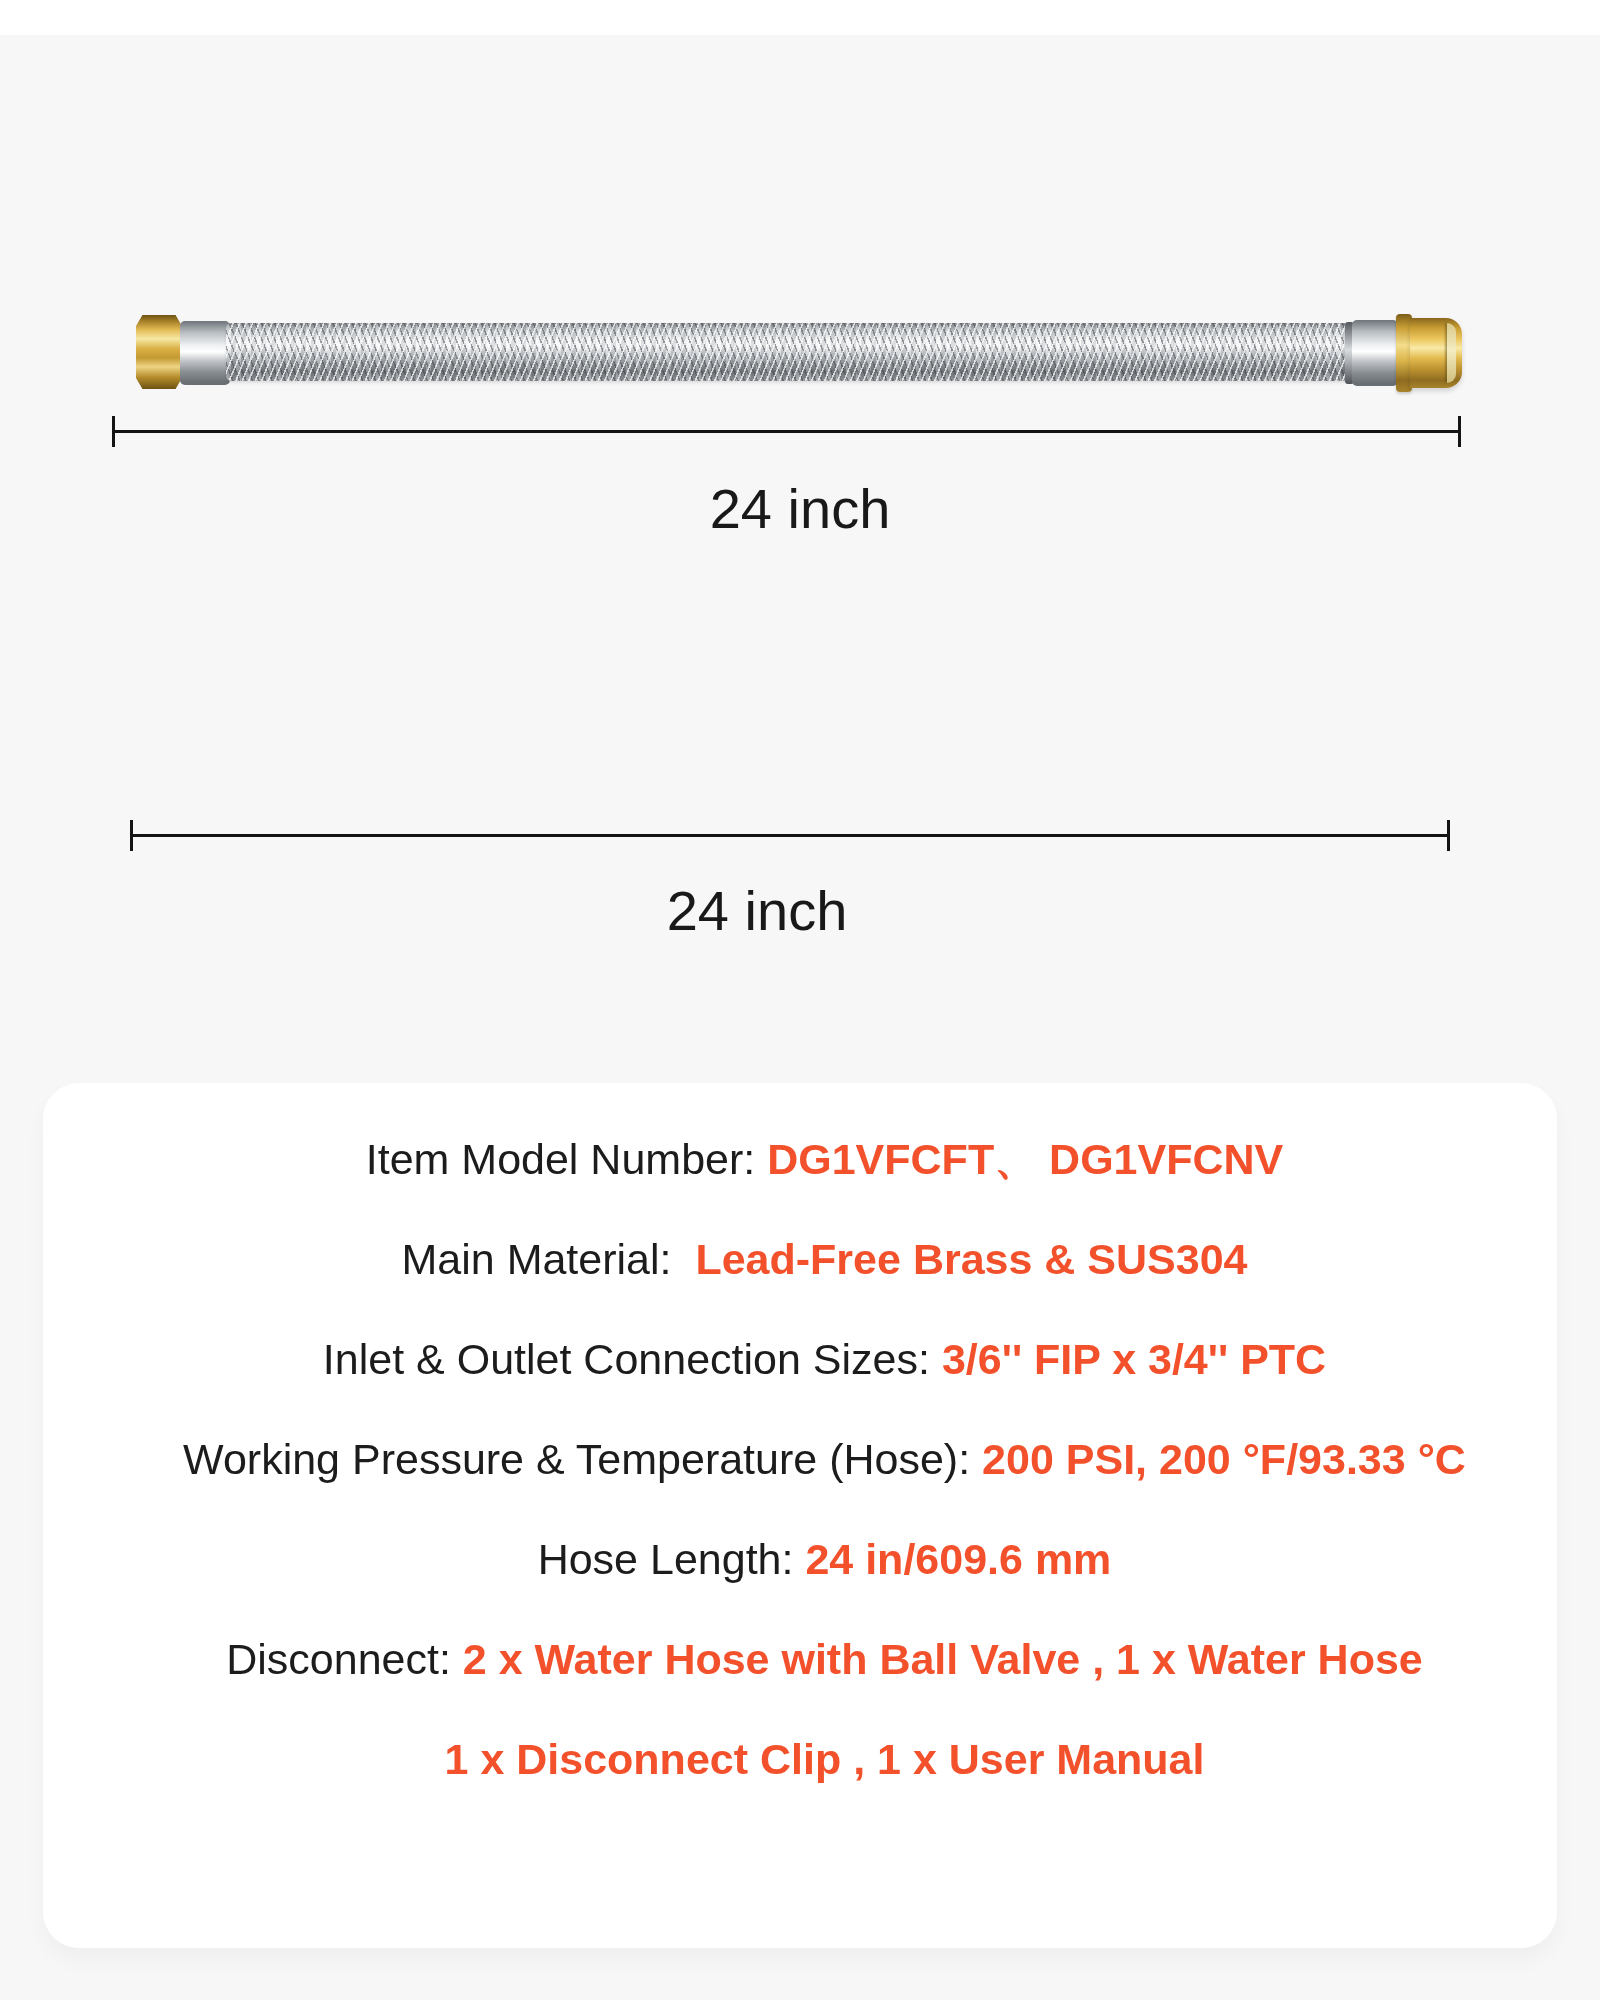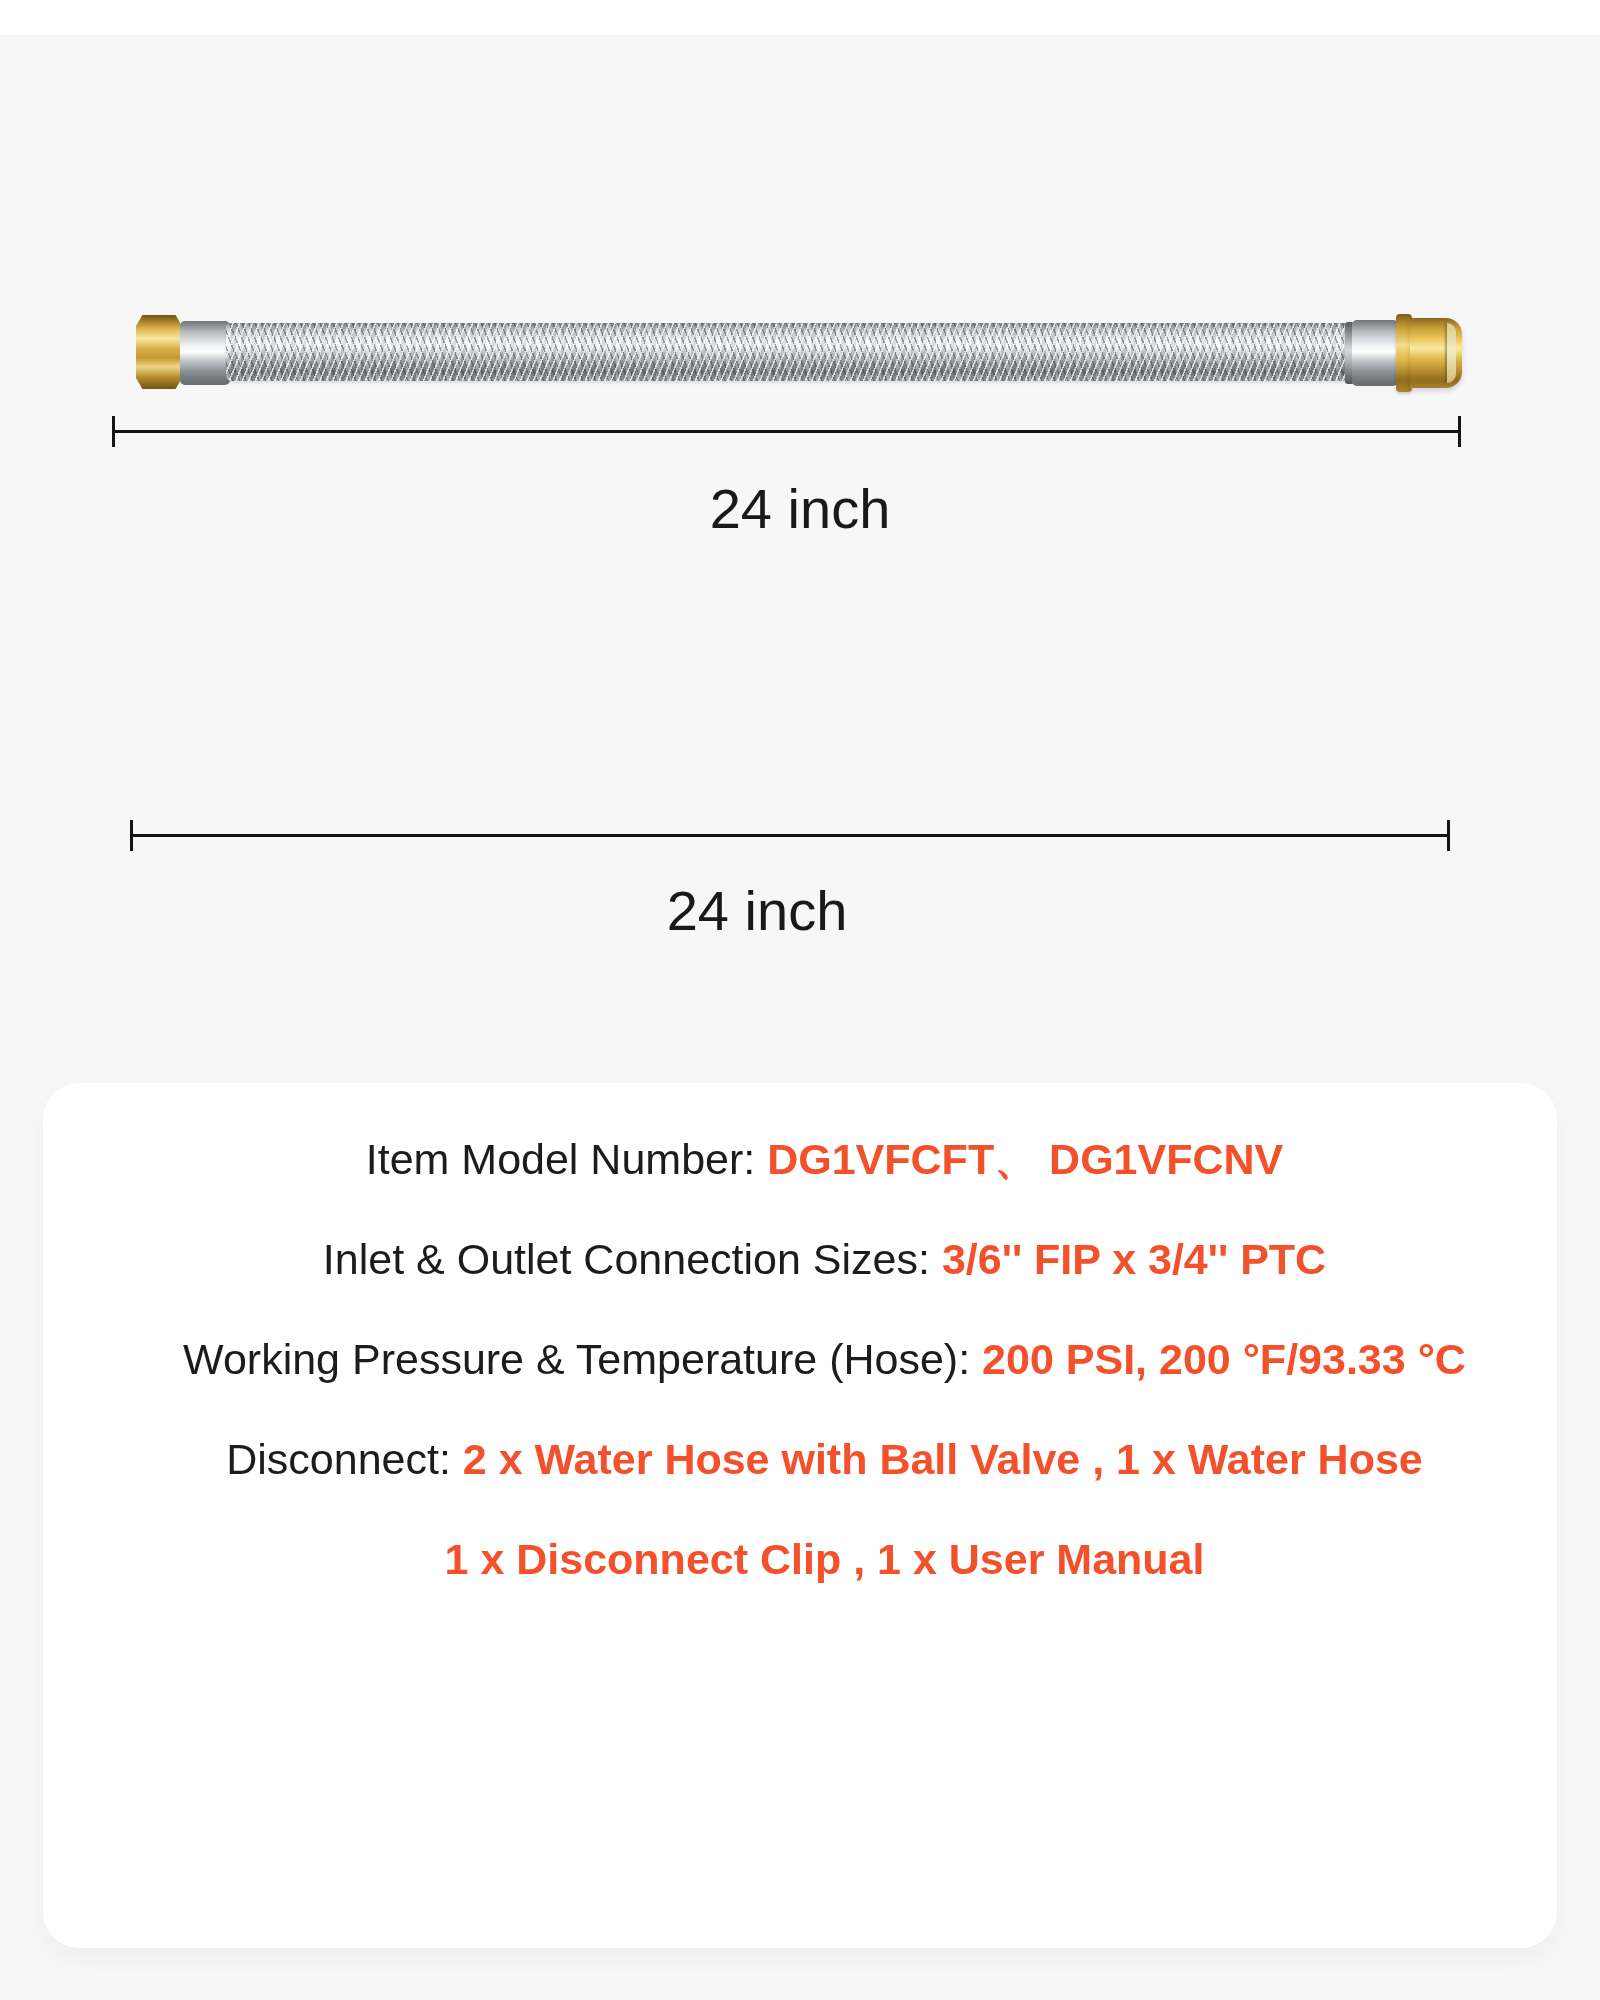--- a/index.html
+++ b/index.html
@@ -136,24 +136,30 @@
   <div class="abs dim-tick" style="left:130px;top:785px;"></div>
   <div class="abs dim-line" style="left:130px;top:799px;width:1320px;"></div>
   <div class="abs dim-tick" style="left:1447px;top:785px;"></div>
   <div class="abs dim-label" style="left:757px;top:848px;">24 inch</div>
 
   <div class="abs spec-card">
     <div class="spec-row">
       <span class="label">Item Model Number: </span><span class="value">DG1VFCFT、 DG1VFCNV</span>
     </div>
     <div class="spec-row">
+      <span class="label">Main Material: &nbsp;</span><span class="value">Lead-Free Brass &amp; SUS304</span>
+    </div>
+    <div class="spec-row">
       <span class="label">Inlet &amp; Outlet Connection Sizes: </span><span class="value">3/6'' FIP x 3/4'' PTC</span>
     </div>
     <div class="spec-row">
       <span class="label">Working Pressure &amp; Temperature (Hose): </span><span class="value">200 PSI, 200 °F/93.33 °C</span>
+    </div>
+    <div class="spec-row">
+      <span class="label">Hose Length: </span><span class="value">24 in/609.6 mm</span>
     </div>
     <div class="spec-row">
       <span class="label">Disconnect: </span><span class="value">2 x Water Hose with Ball Valve , 1 x Water Hose</span>
     </div>
     <div class="spec-row">
       <span class="label"></span><span class="value">1 x Disconnect Clip , 1 x User Manual</span>
     </div>
   </div>
 
 </div>

